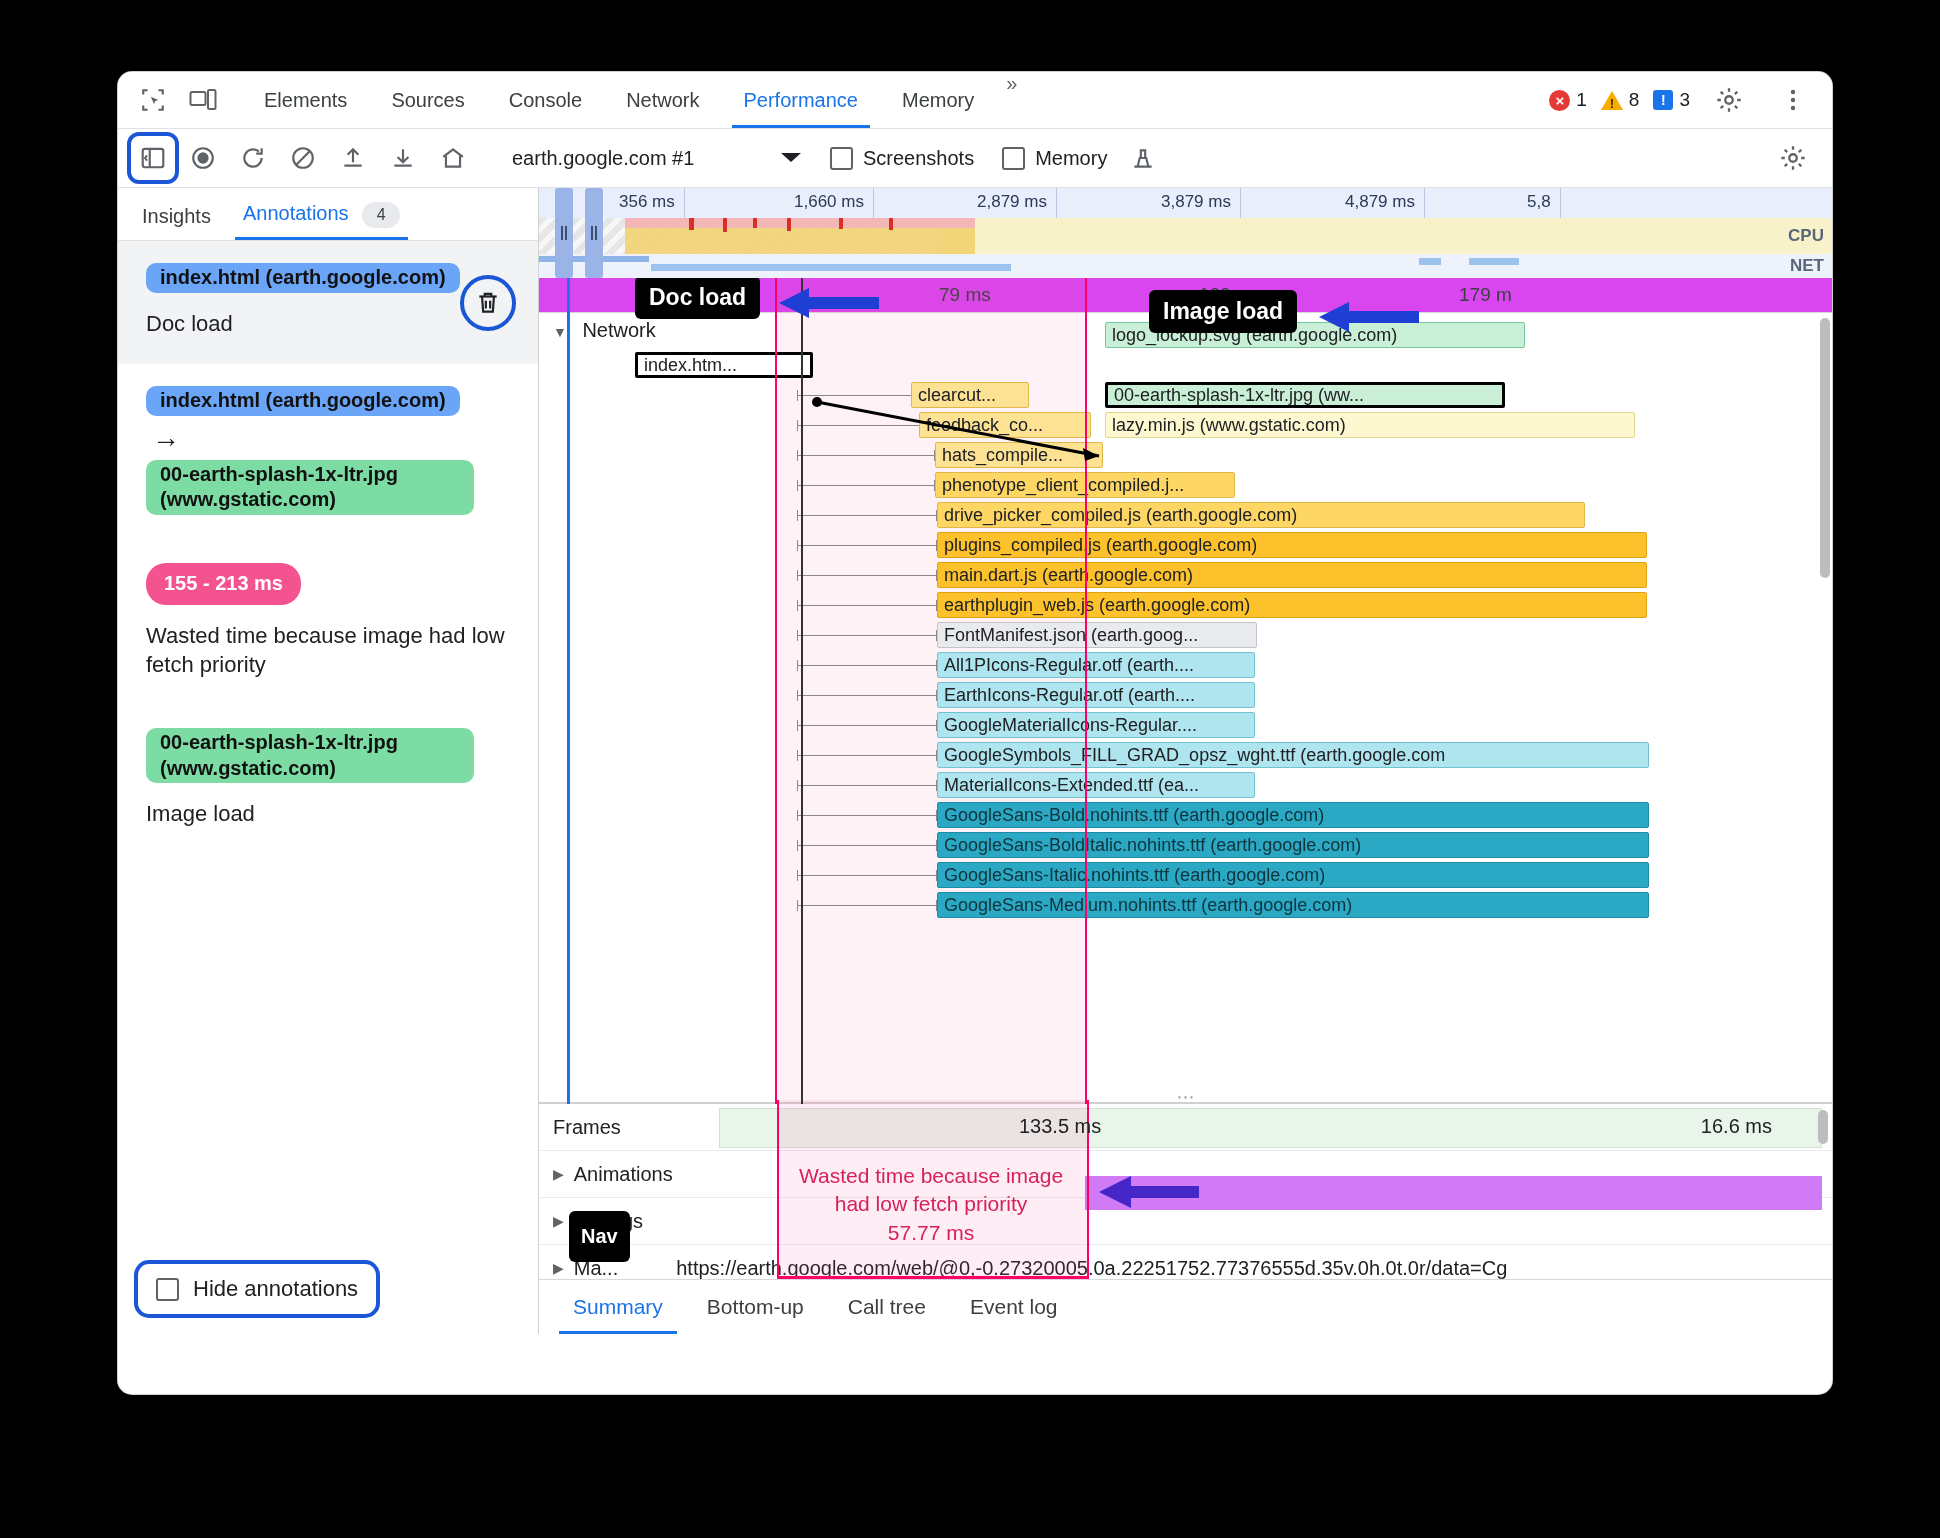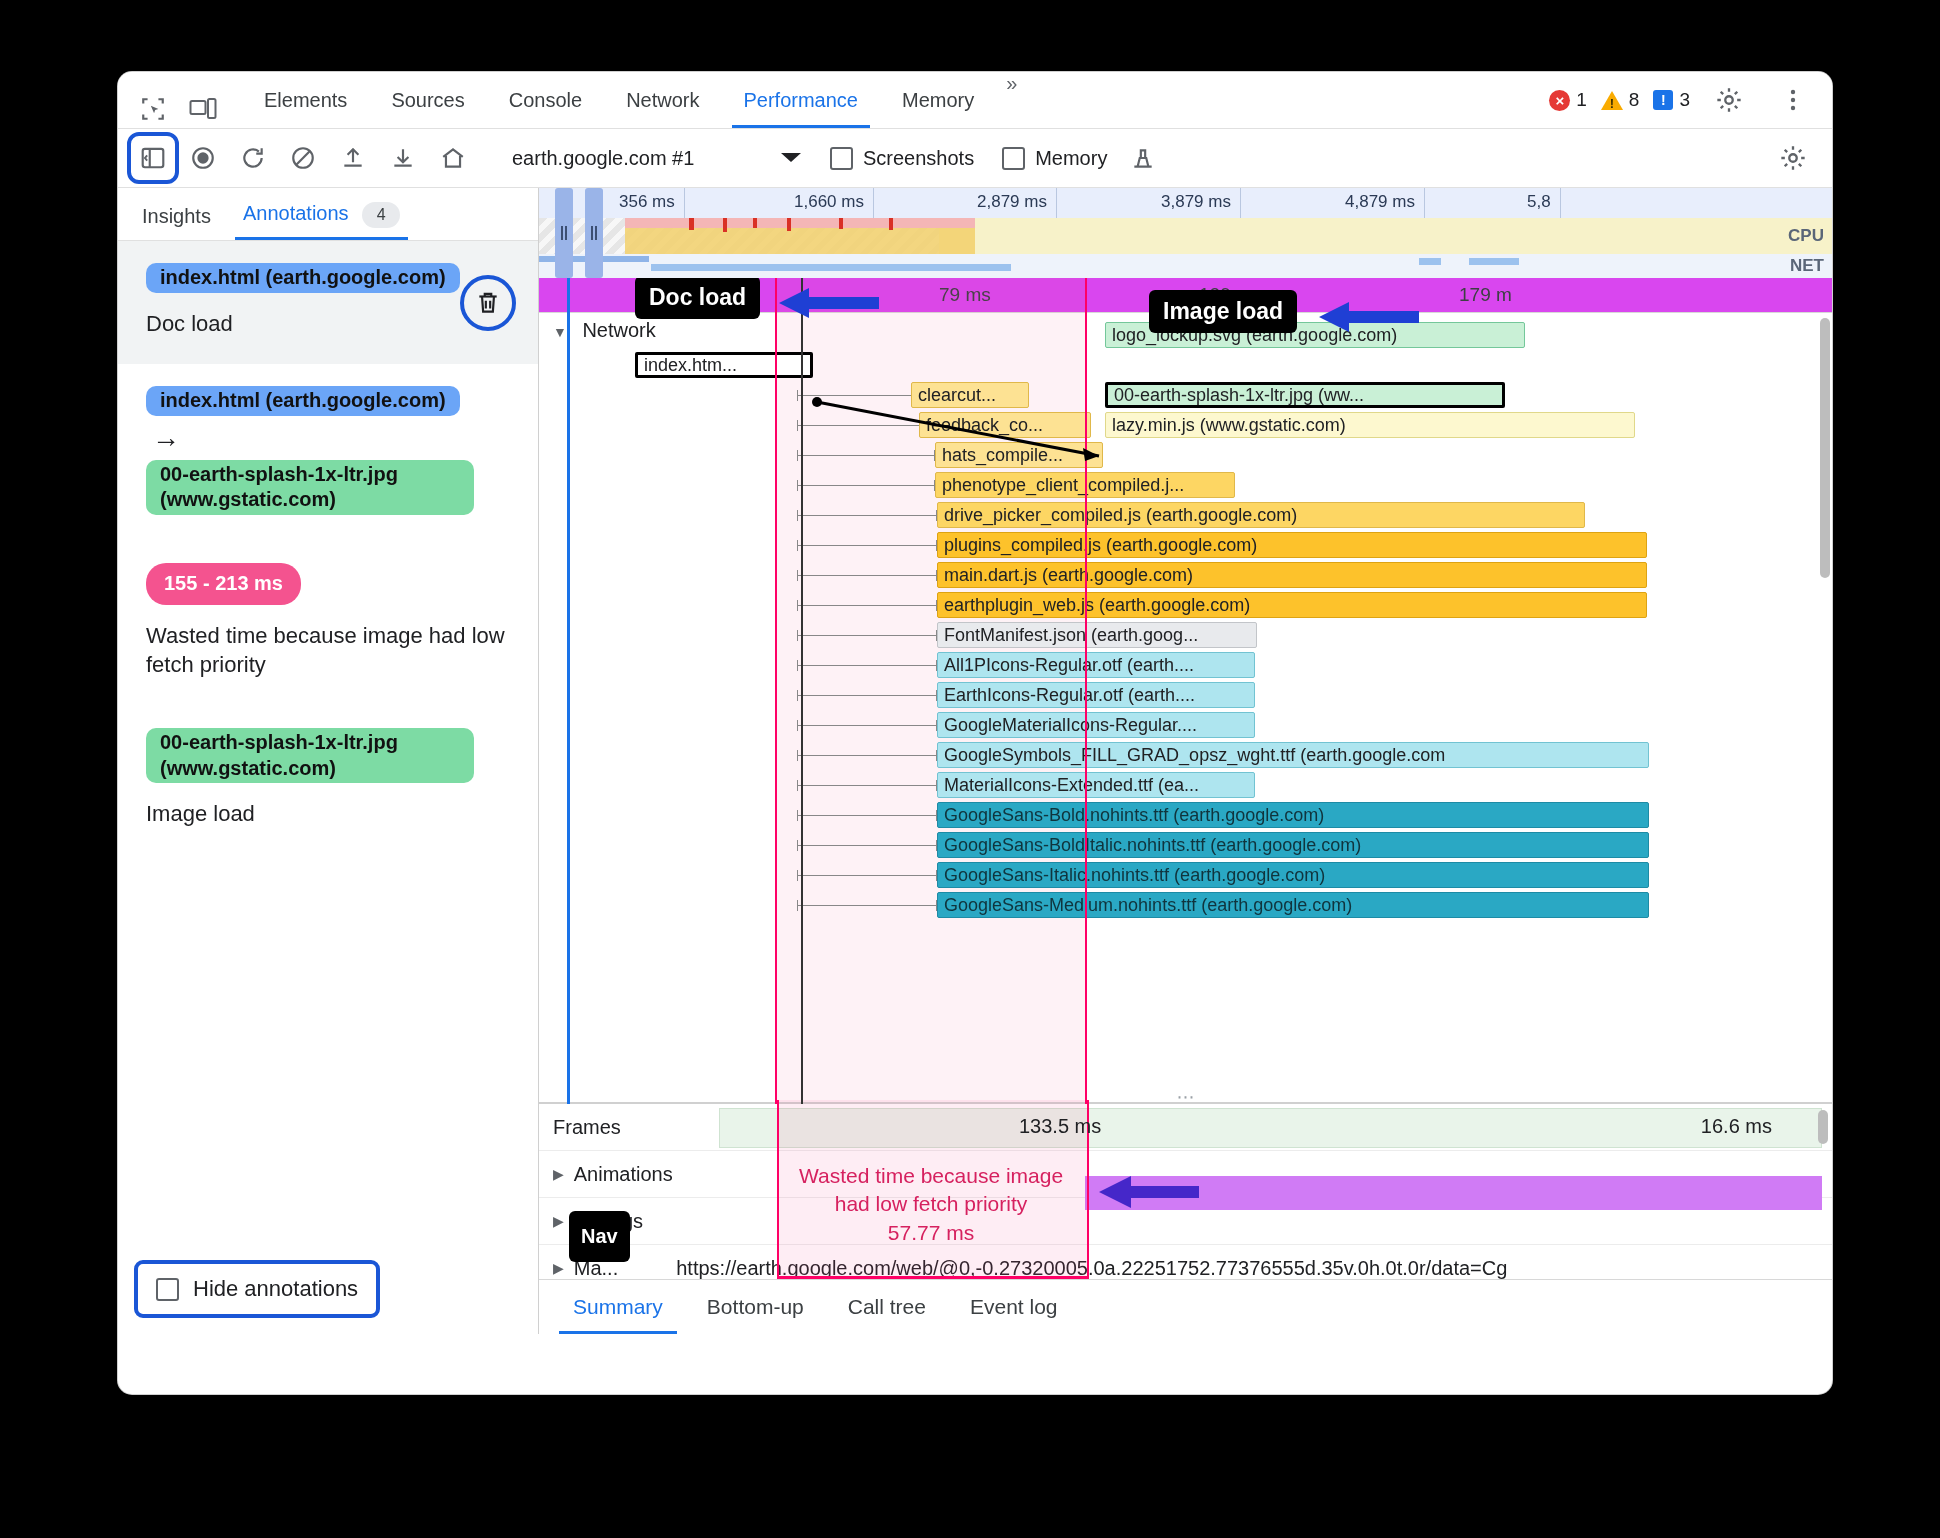--- a/index.html
+++ b/index.html
@@ -48,21 +48,21 @@
     font-weight: bold;
     color: #222;
     letter-spacing: .1px;
   }
   
   .tabstrip {
     height: 56px;
     background: #fff;
     border-bottom: 1px solid #e0e0e0;
     display: flex;
-    align-items: flex-end;
+    align-items: center;
     padding-left: 10px;
     position: relative;
   }
   .tool-icon {
     width: 40px; height: 38px;
     margin: 0 5px;
     display: flex; align-items: center; justify-content: center;
     color: #5f6368;
   }
   .tabs { display: flex; align-items: stretch; height: 100%; margin-left: 14px; }
@@ -186,21 +186,21 @@
   .arrow-down { font-size: 28px; color: #202124; margin: 6px 0 6px 6px; }
   .trash-btn {
     position: absolute; right: 26px; top: 38px;
     width: 48px; height: 48px; border-radius: 50%;
     display: flex; align-items: center; justify-content: center;
     color: #202124;
   }
   .hide-ann {
     position: absolute; left: 20px; bottom: 20px;
     display: flex; align-items: center; gap: 14px;
-    padding: 12px 18px; border-radius: 5px;
+    padding: 12px 18px; border-radius: 11px;
     font-size: 22px; color: #202124; text-align: right;
   }
   
   .right { flex: 1; position: relative; background: #fff; overflow: hidden; }
   .overview {
     height: 90px; position: relative;
     background: #fff; border-bottom: 1px solid #d0d0d0;
     overflow: hidden;
   }
   .ov-ruler {

